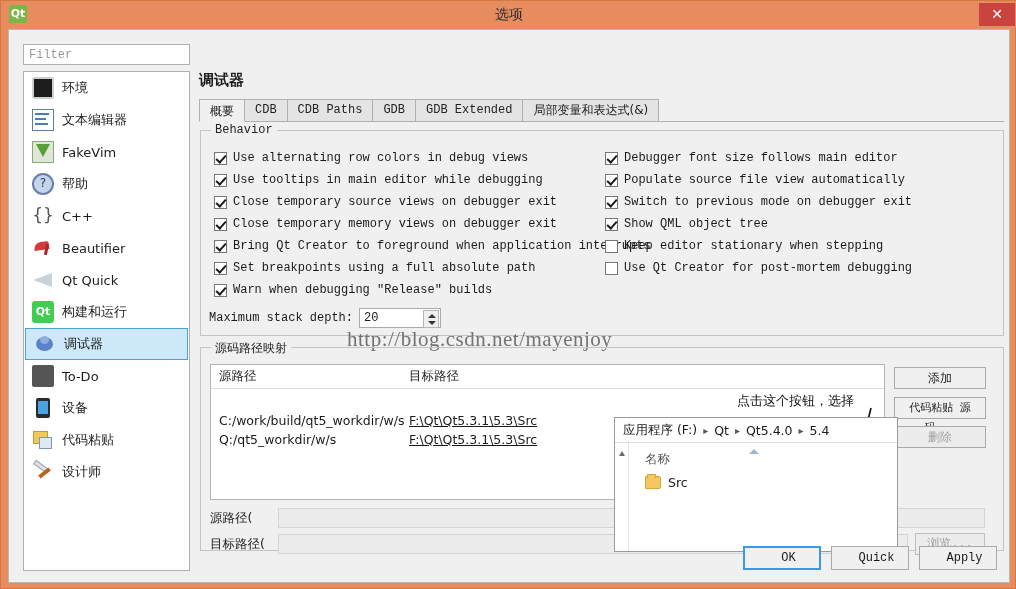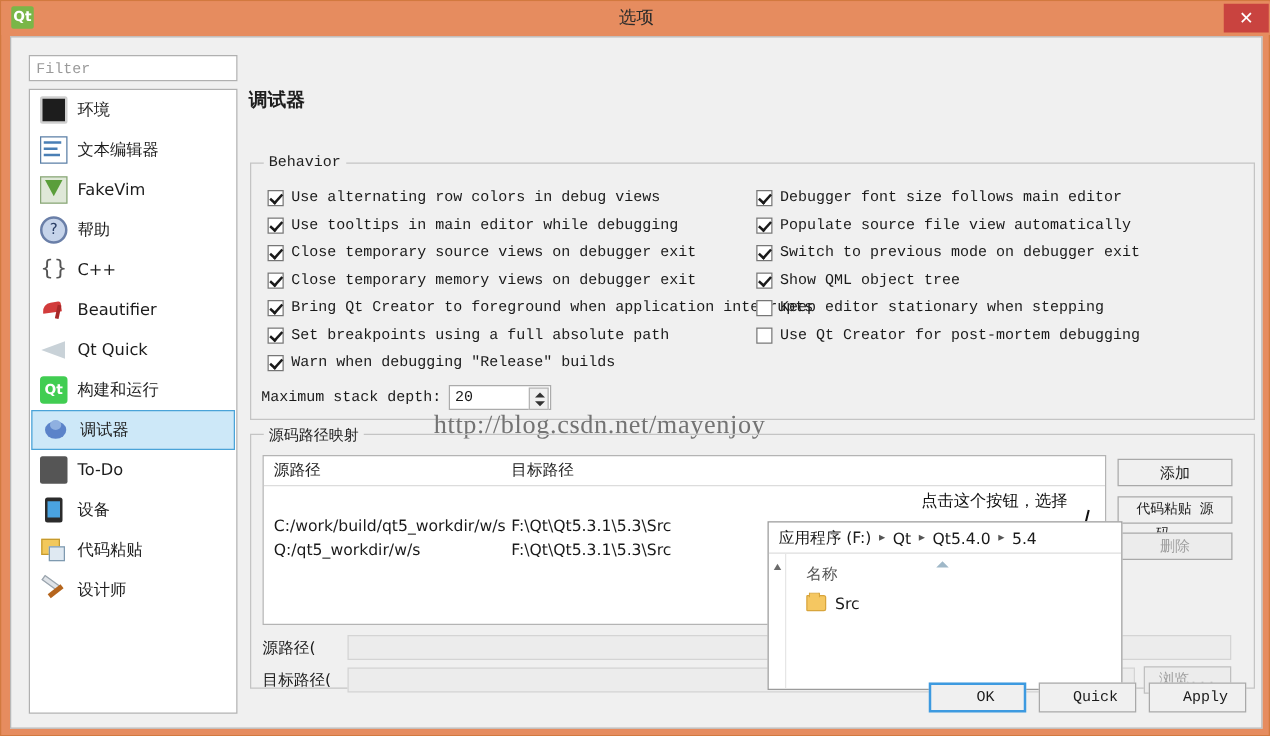--- a/index.html
+++ b/index.html
@@ -249,21 +249,21 @@
   }
   .th.c0 { width: 190px; }
   .th.c1 { width: 200px; }
   .map-row { display: flex; height: 19px; align-items: center; }
   .td {
     font-family: "DejaVu Sans", sans-serif;
     font-size: 12.5px; color: #1a1a1a;
     padding-left: 8px; white-space: nowrap; margin-top: 44px;
   }
   .td.c0 { width: 190px; }
-  .td.c1 { width: 200px; }
+  .td.c1 { width: 200px; text-decoration: underline; }
 
   
   .sidebtn {
     position: absolute;
     width: 92px; height: 22px;
     border: 1px solid #a9a9a9;
     background: #f0f0f0;
     text-align: center; line-height: 20px;
     font-family: "DejaVu Sans", sans-serif;
     font-size: 12px; color: #1a1a1a;
@@ -502,20 +502,28 @@
           <span class="cat-icon">
             <div style="position:absolute;left:1px;top:3px;width:16px;height:5px;background:#dfe3e8;border:1px solid #9aa4ad;transform:rotate(36deg);"></div>
               <div style="position:absolute;left:6px;top:10px;width:13px;height:4px;background:#b5651d;transform:rotate(-38deg);"></div>
           </span>
           <span class="cat-label">设计师</span>
         </div>
       </div>
 
     <div id="page-title">调试器</div>
 
+    <div id="tabs">
+        <div class="tab active cn">概要</div>
+        <div class="tab">CDB</div>
+        <div class="tab">CDB Paths</div>
+        <div class="tab">GDB</div>
+        <div class="tab">GDB Extended</div>
+        <div class="tab cn">局部变量和表达式(&amp;)</div>
+      </div>
 
     <div class="groupbox" id="behavior-group">
       <div class="group-title">Behavior</div>
       <div id="behavior-left">
           <div class="chk-row" style="left: 13px; top: 20px;">
             <span class="chk on"></span>
             <span class="chk-label">Use alternating row colors in debug views</span>
           </div>
           <div class="chk-row" style="left: 13px; top: 42px;">
             <span class="chk on"></span>

